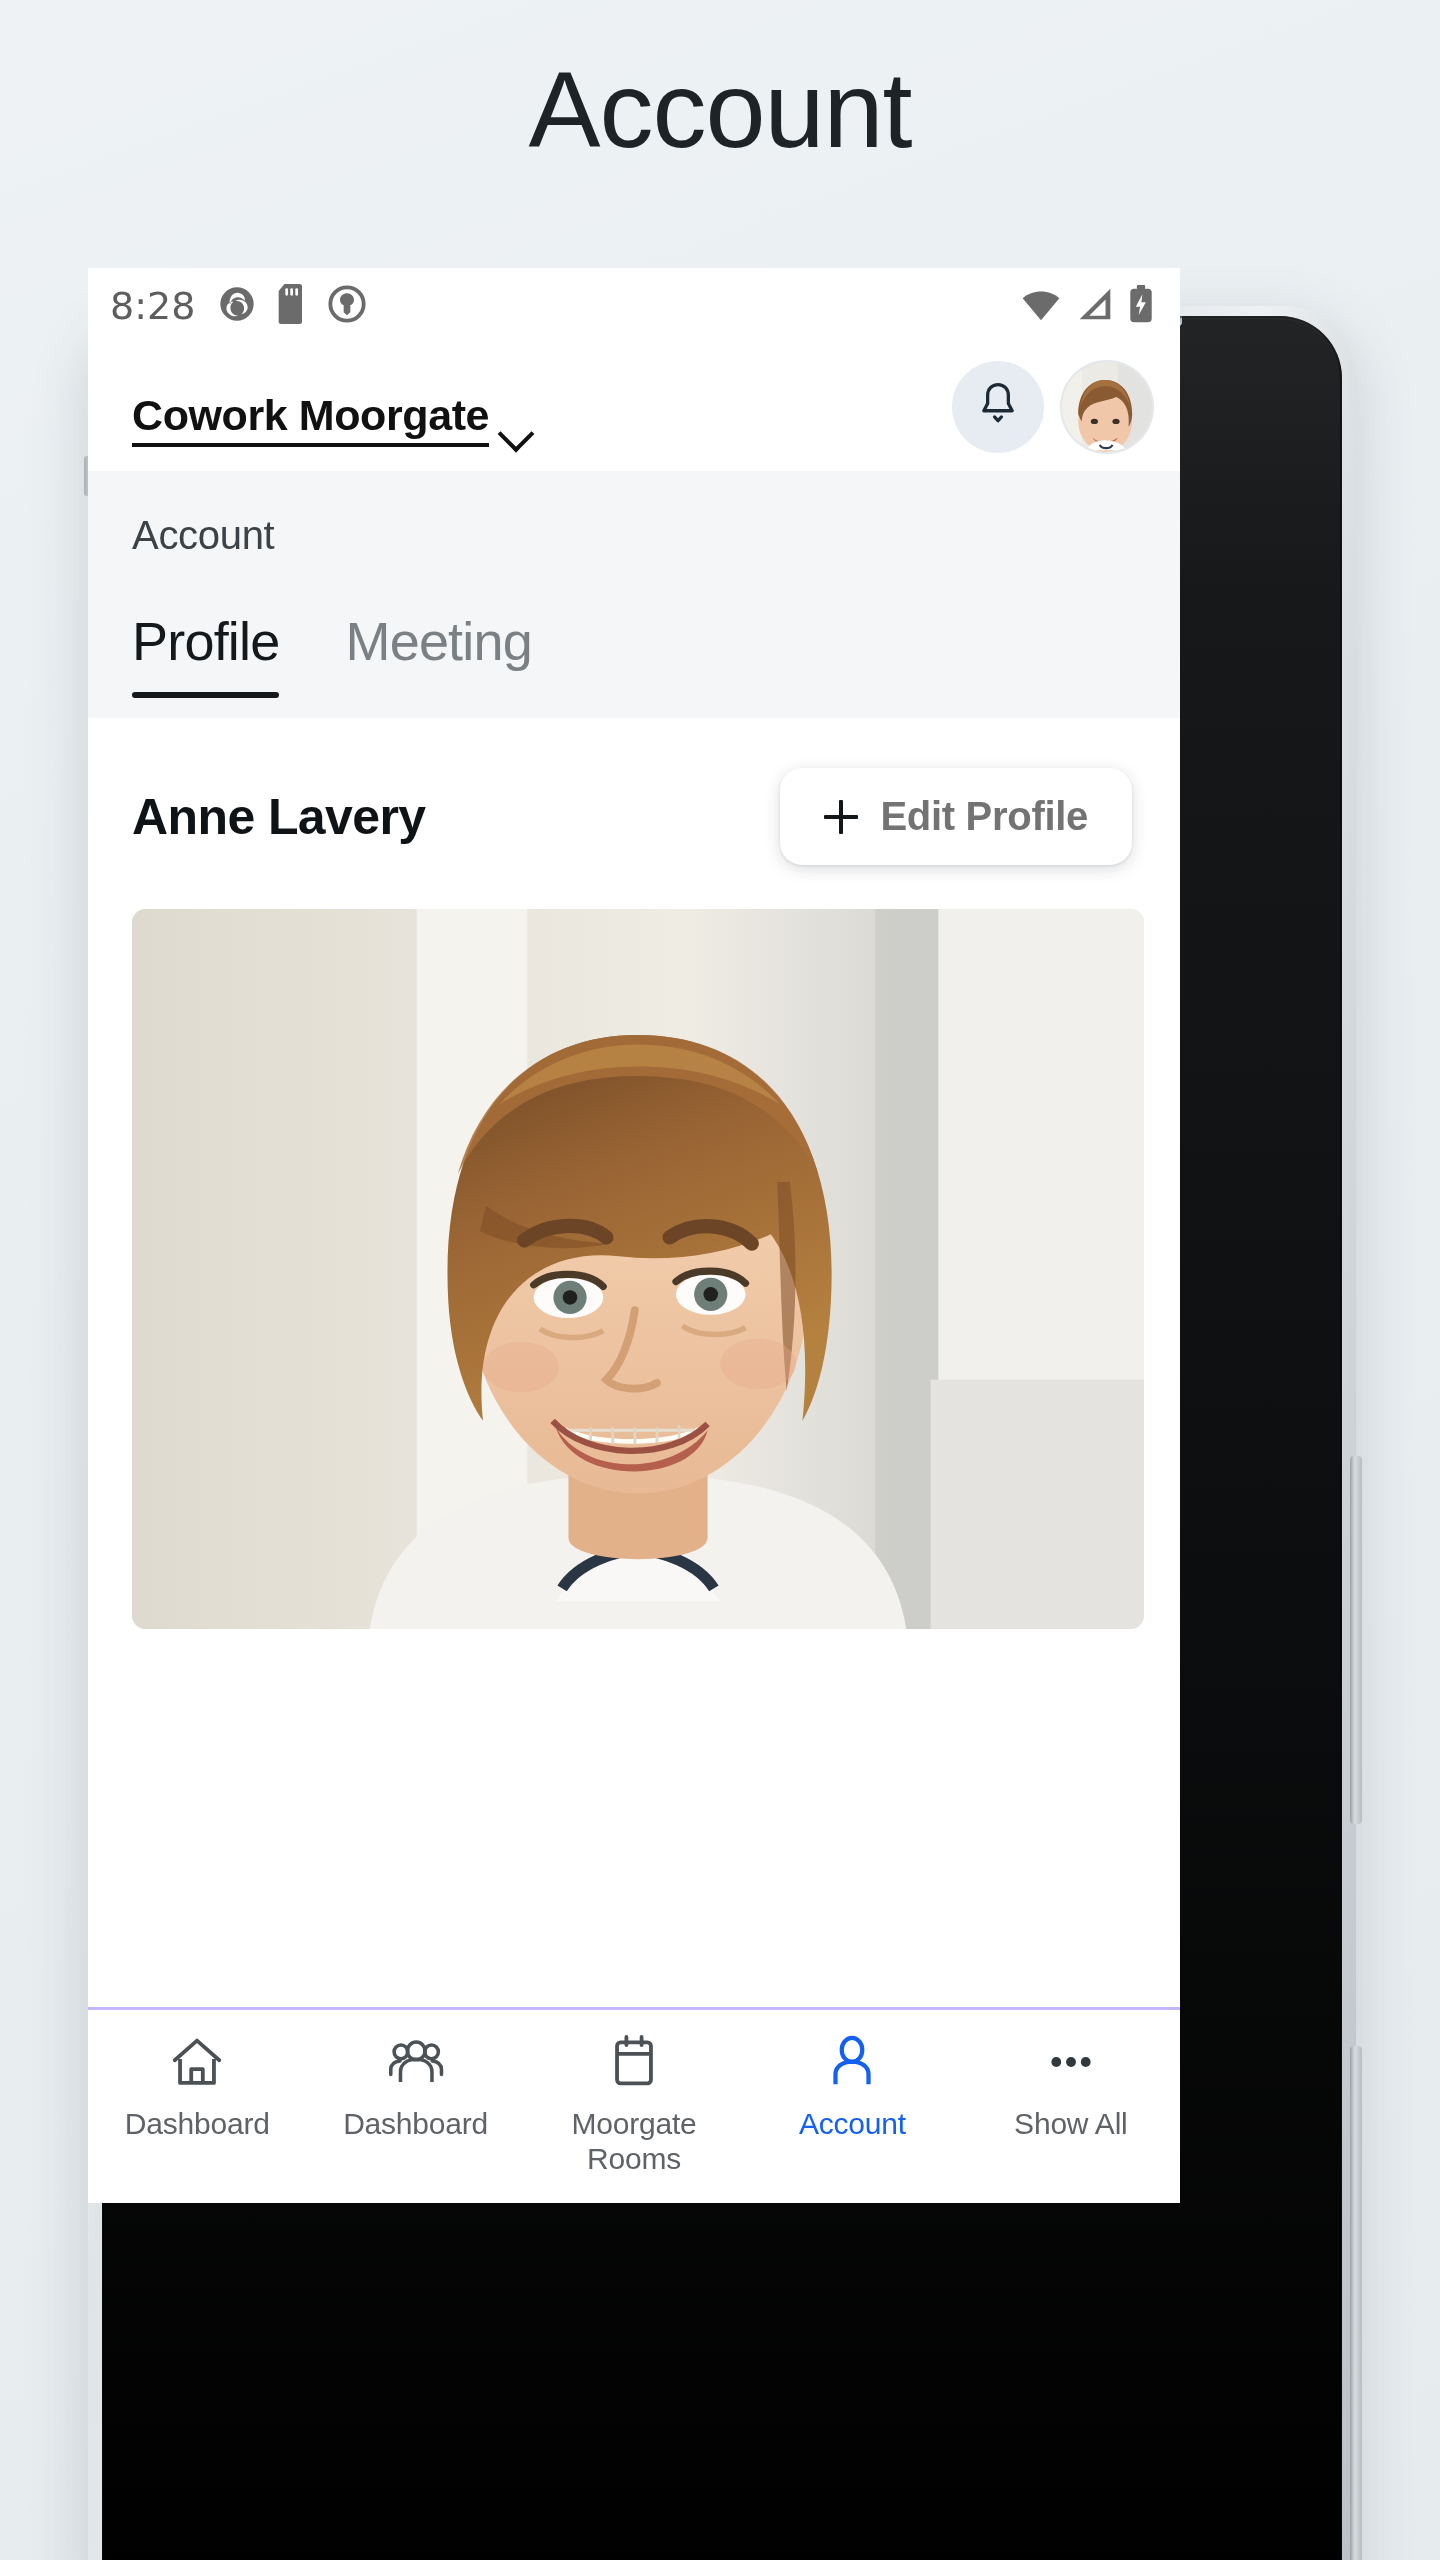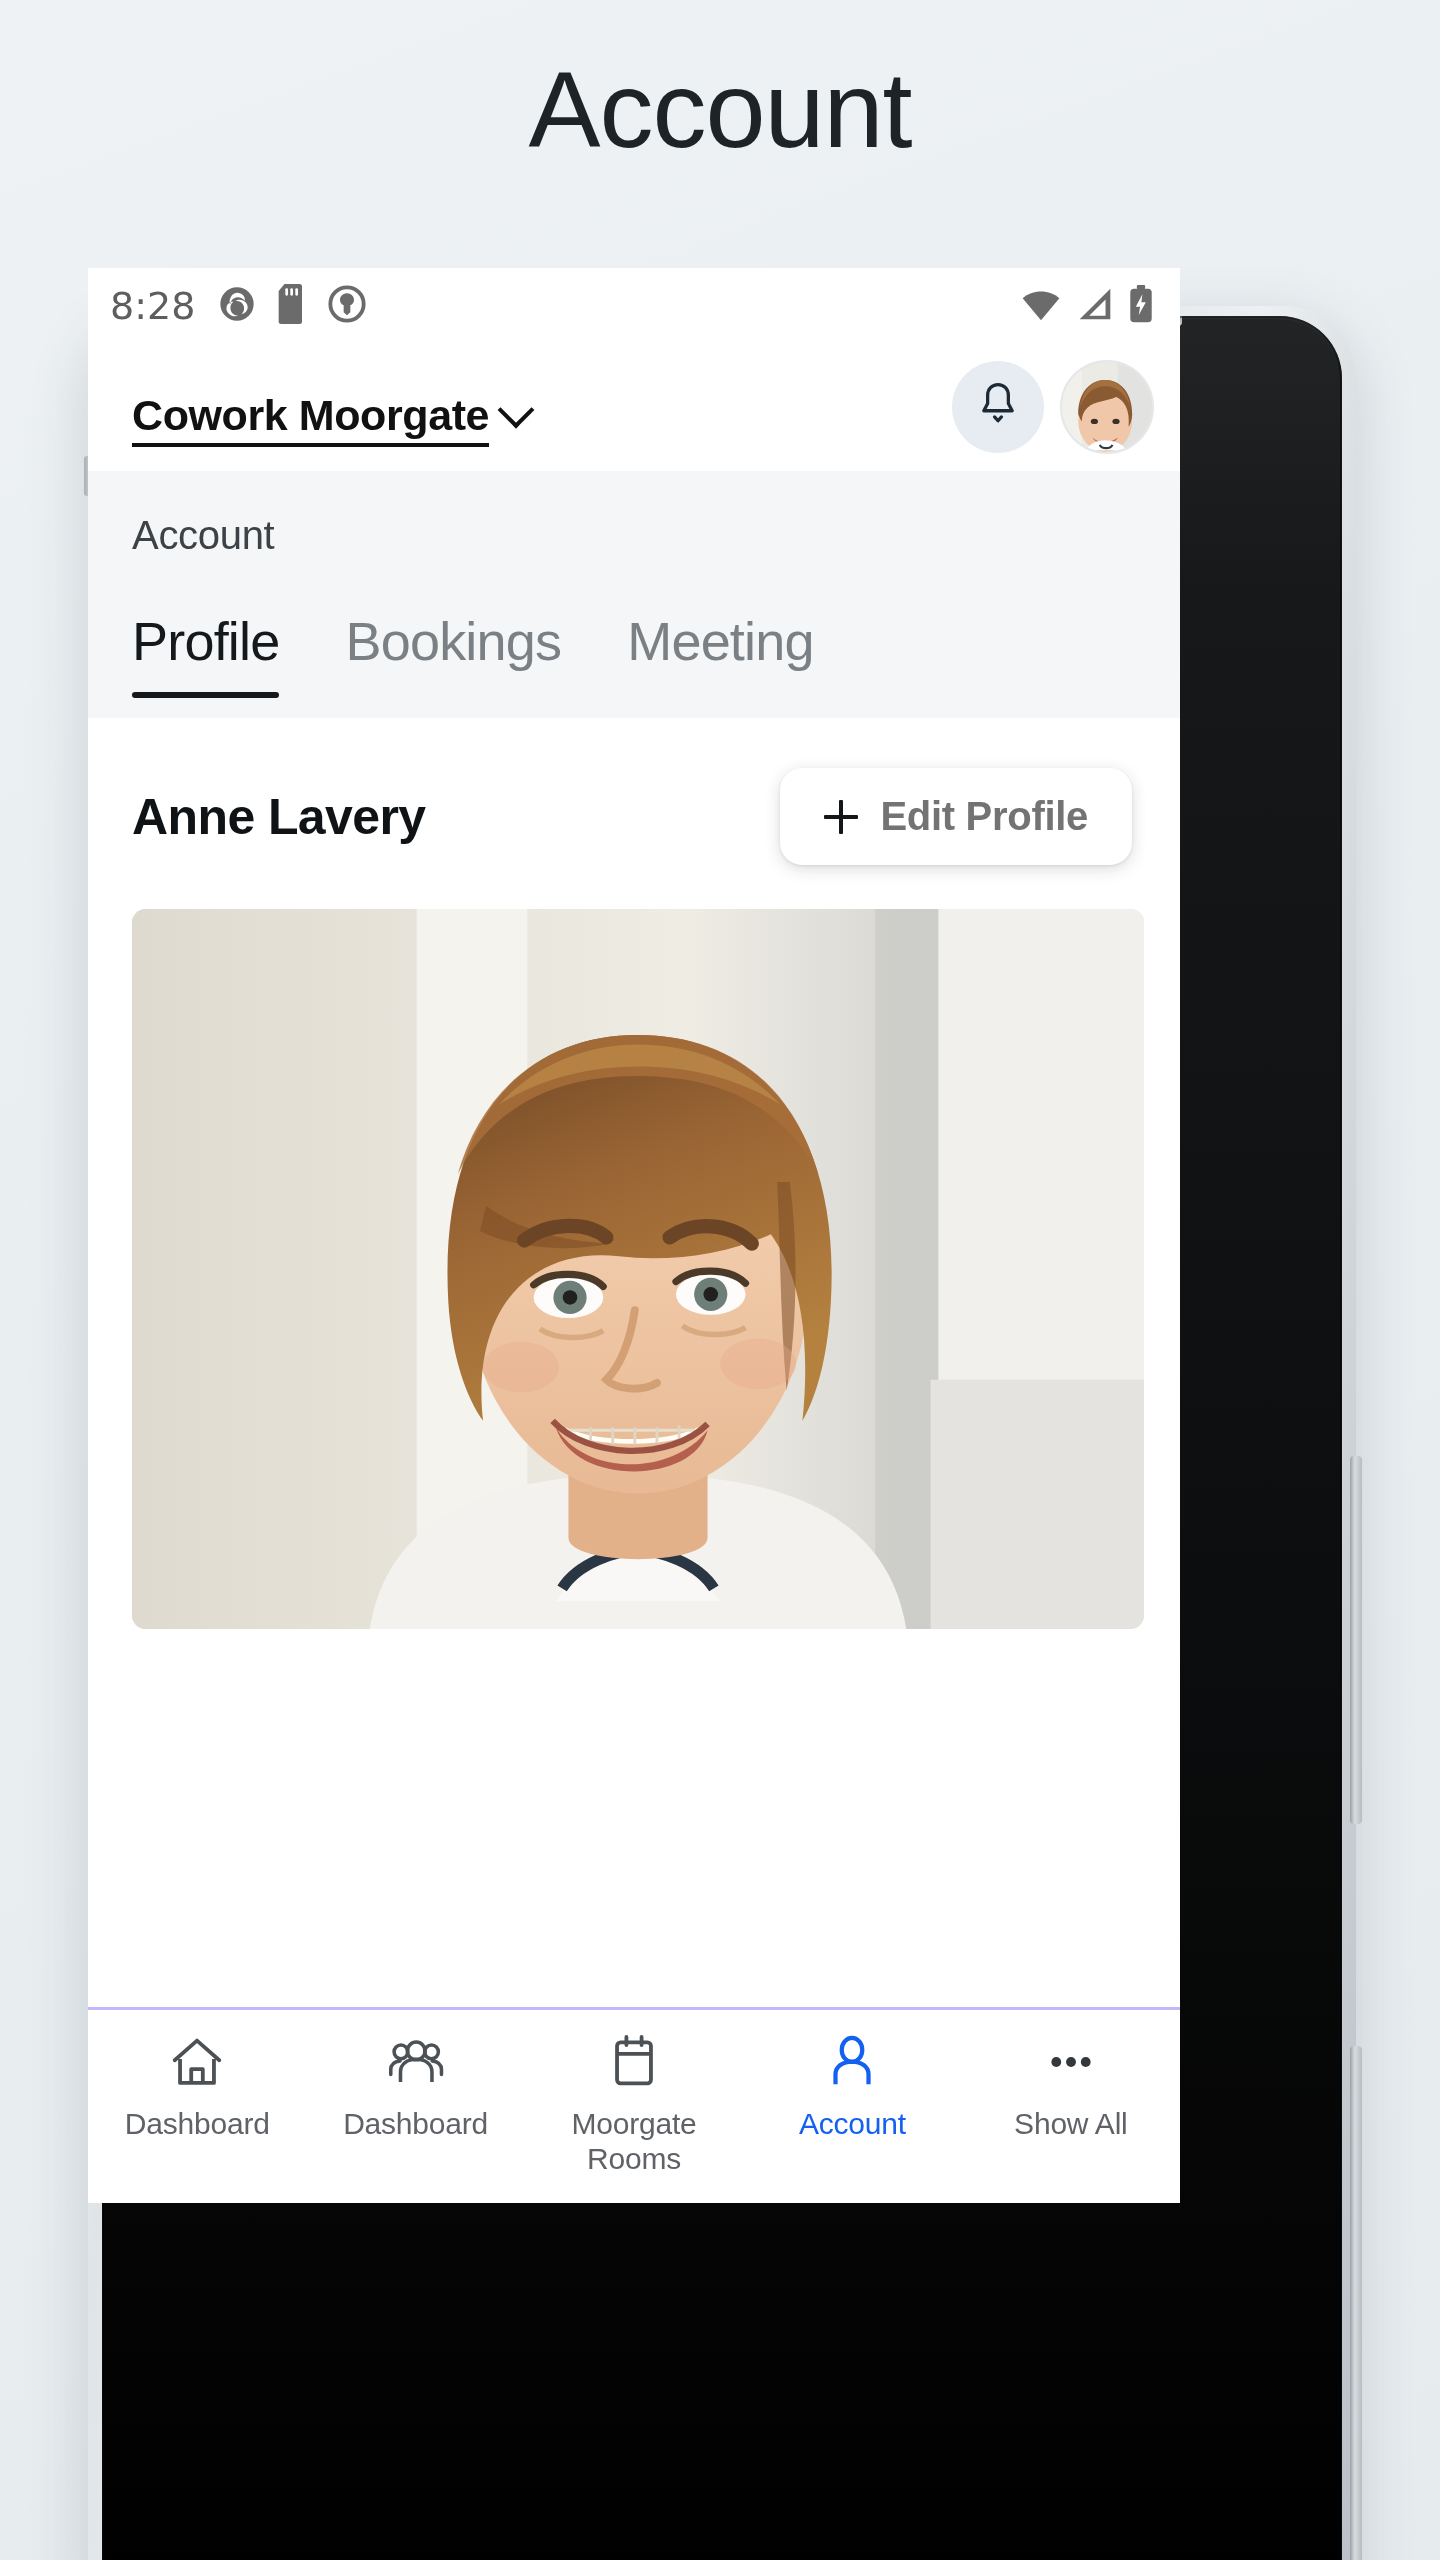--- a/index.html
+++ b/index.html
@@ -106,21 +106,21 @@
   .sb-icon { display:block; }
 
   
   .app-header {
     height:128px; flex:0 0 128px;
     display:flex; align-items:center;
     padding:0 26px 0 44px;
     background:#fff;
   }
   .venue {
-    display:flex; align-items:flex-start; gap:14px;
+    display:flex; align-items:flex-end; gap:14px;
     cursor:pointer;
     margin-top:24px;
   }
   .venue-name {
     font-size:43px; font-weight:700; color:#111;
     border-bottom:4px solid #111; padding-bottom:3px;
     letter-spacing:-0.4px;
   }
   .chev {
     width:26px; height:26px; margin-top:6px;
@@ -308,21 +308,20 @@
           <path d="M42 92c2 5 12 5 14 0" fill="none" stroke="#2f3a45" stroke-width="2.4"></path>
         </svg>
       </div>
     </div>
   </div>
 
   <div class="band">
     <div class="band-label">Account</div>
     <div class="tabs">
       <div class="tab active">Profile</div>
-      <div class="tab">Bookings</div>
       <div class="tab">Meeting</div>
     </div>
     <div class="band-spacer"></div>
   </div>
 
   <div class="content">
     <div class="profile-row">
       <div class="profile-name">Anne Lavery</div>
       <button class="edit-btn">
         <span class="plus"></span>

